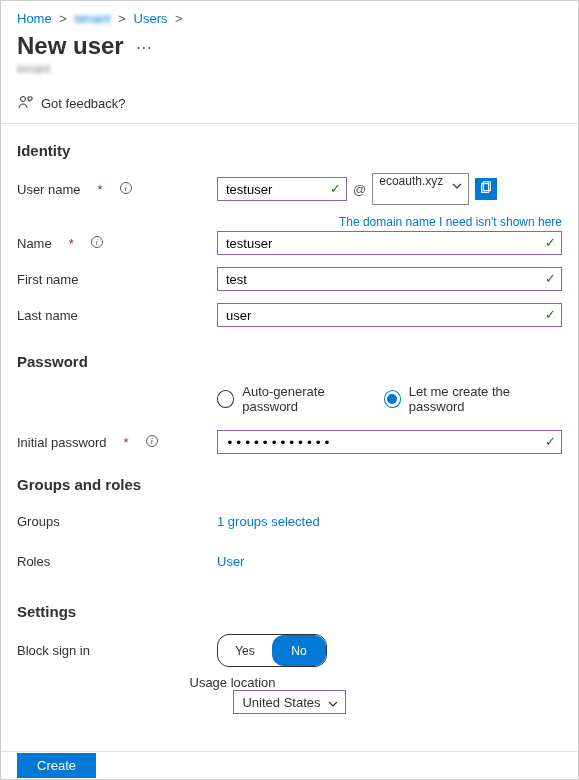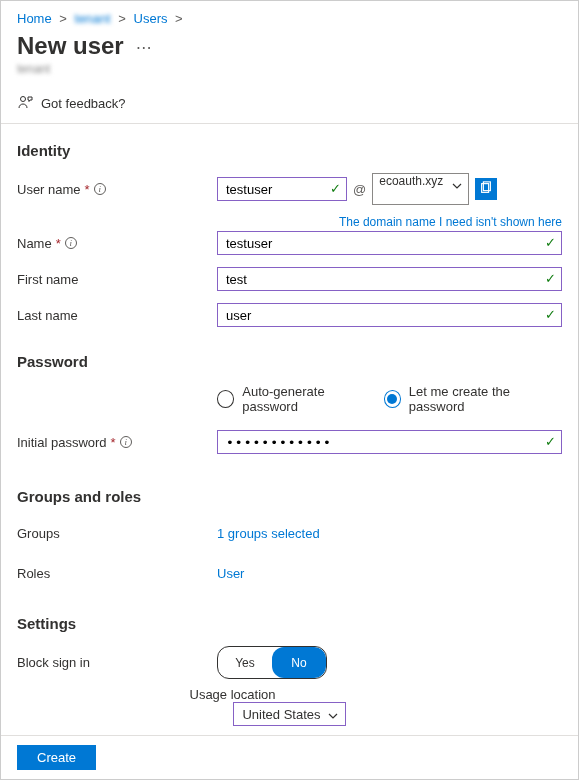--- a/index.html
+++ b/index.html
@@ -22,21 +22,21 @@
     .crumb-blur { filter: blur(2px); color: #0078d4; }
     .title-row { display: flex; align-items: center; gap: 12px; }
     h1 { font-size: 24px; font-weight: 600; margin-bottom: 2px; }
     .ellipsis { color: #605e5c; font-size: 16px; }
     .subtitle { filter: blur(2px); color: #888; font-size: 12px; margin-bottom: 12px; }
     .feedback { display: flex; align-items: center; gap: 8px; padding: 6px 0 10px 0; font-size: 13px; color: #323130; }
     .feedback svg { width: 16px; height: 16px; }
     hr { border: none; border-top: 1px solid #e1dfdd; margin: 0 -16px 18px -16px; }
     h2.section { font-size: 15px; font-weight: 600; margin: 14px 0 14px 0; }
     .row { display: flex; align-items: center; margin-bottom: 8px; min-height: 28px; }
-    .label-col { width: 200px; display: flex; align-items: center; gap: 4px; font-size: 13px; color: #323130; }
+    .label-col { width: 200px; display: flex; align-items: flex-start; gap: 17px; font-size: 13px; color: #323130; }
     .req { color: #a4262c; }
     .info-icon { width: 12px; height: 12px; border: 1px solid #605e5c; border-radius: 50%; display: inline-flex; align-items: center; justify-content: center; font-size: 9px; color: #605e5c; font-style: italic; font-family: serif; }
     .input-col { flex: 1; display: flex; align-items: center; gap: 6px; position: relative; }
     .text-input, .select-box {
       border: 1px solid #8661c5;
       height: 24px;
       padding: 0 24px 0 8px;
       font-size: 13px;
       width: 100%;
       background: #fff;
@@ -67,21 +67,21 @@
     }
     .radio-outer.selected { border-color: #0078d4; }
     .radio-inner { width: 10px; height: 10px; background: #0078d4; border-radius: 50%; }
     .link { color: #0078d4; font-size: 13px; cursor: pointer; }
     .toggle {
       display: flex; border: 1px solid #323130; border-radius: 12px; overflow: hidden; width: 110px; height: 33px; font-size: 12px;
     }
     .toggle span { flex: 1; display: flex; align-items: center; justify-content: center; cursor: pointer; }
     .toggle .active { background: #0078d4; color: #fff; border-radius: 12px; }
     .footer {
-      position: absolute; bottom: 0; left: 0; right: 0; height: 44px; border-top: 1px solid #e1dfdd; background: #fff; display: flex; align-items: center; padding: 0 16px;
+      position: absolute; bottom: 0; left: 0; right: 0; height: 28px; border-top: 1px solid #e1dfdd; background: #fff; display: flex; align-items: center; padding: 0 16px;
     }
     .create-btn {
       background: #0078d4; color: #fff; border: none; padding: 5px 20px; font-size: 13px; cursor: pointer;
     }
     .pw-dots { letter-spacing: 1px; font-family: monospace; }
     .input-wrap { position: relative; flex: 1; }
     .input-wrap.full { width: 100%; }
     .select-full { display: flex; align-items: center; }
   </style>
 </head>
@@ -217,21 +217,21 @@
       <span class="info-icon">i</span>
     </div>
     <div class="input-col">
       <div class="input-wrap full">
         <input type="text" class="text-input pw-dots" value="••••••••••••" style="">
         <span class="check">✓</span>
       </div>
     </div>
   </div>
 
-  <h2 class="section" style="margin-top:32px;">Groups and roles</h2>
+  <h2 class="section" style="margin-top:20px;">Groups and roles</h2>
 
   <div class="row">
     <div class="label-col">
         <span>Groups</span>
       </div>
     <div class="input-col">
         <span class="link">1 groups selected</span>
       </div>
   </div>
   <div class="row" style="margin-top:12px;">

